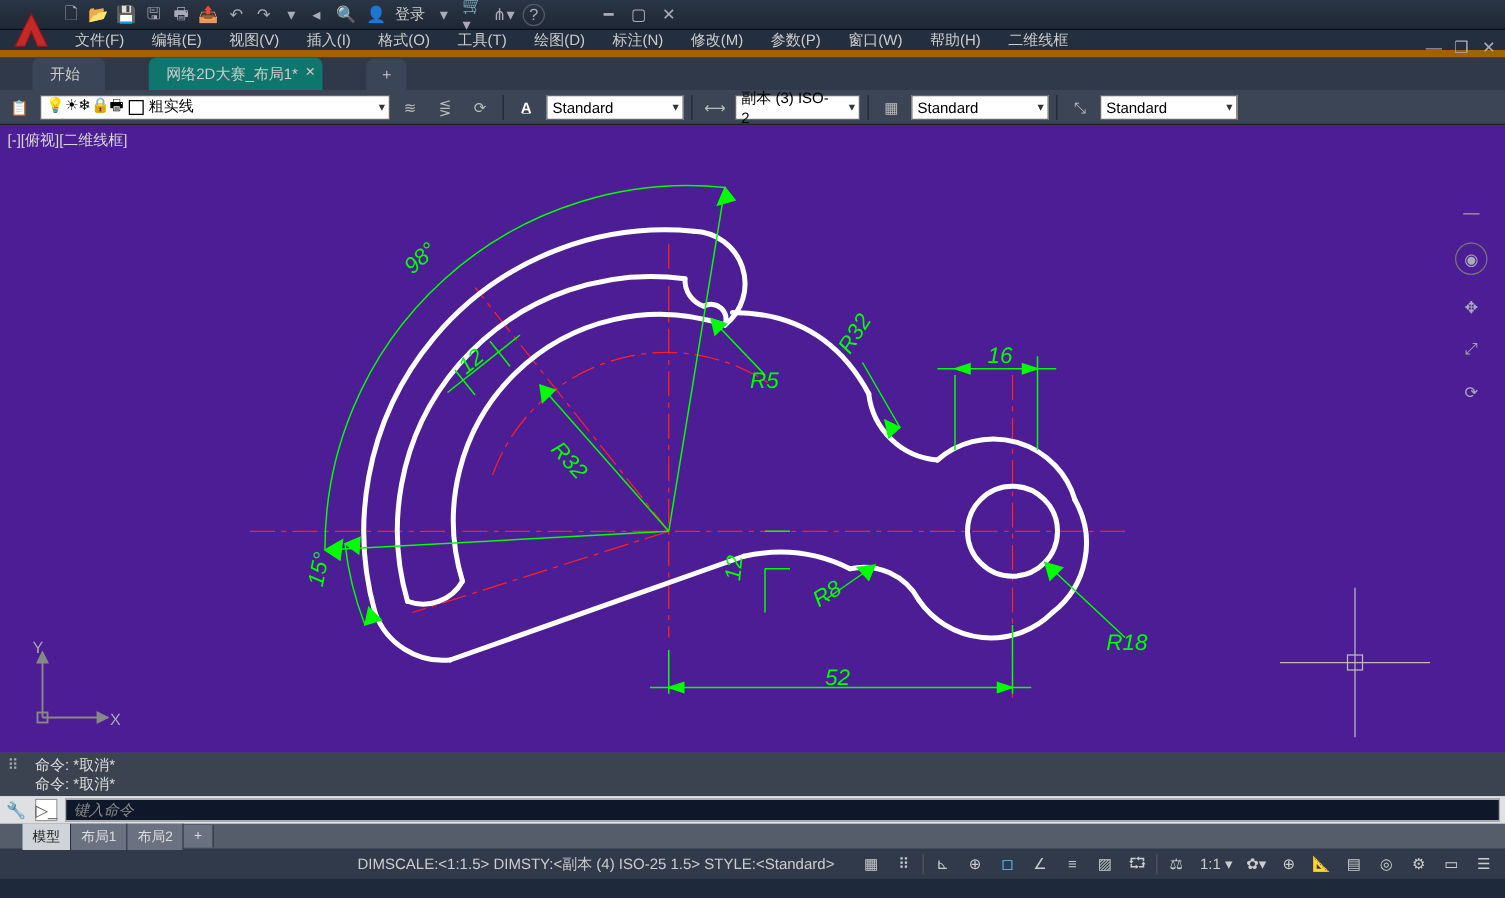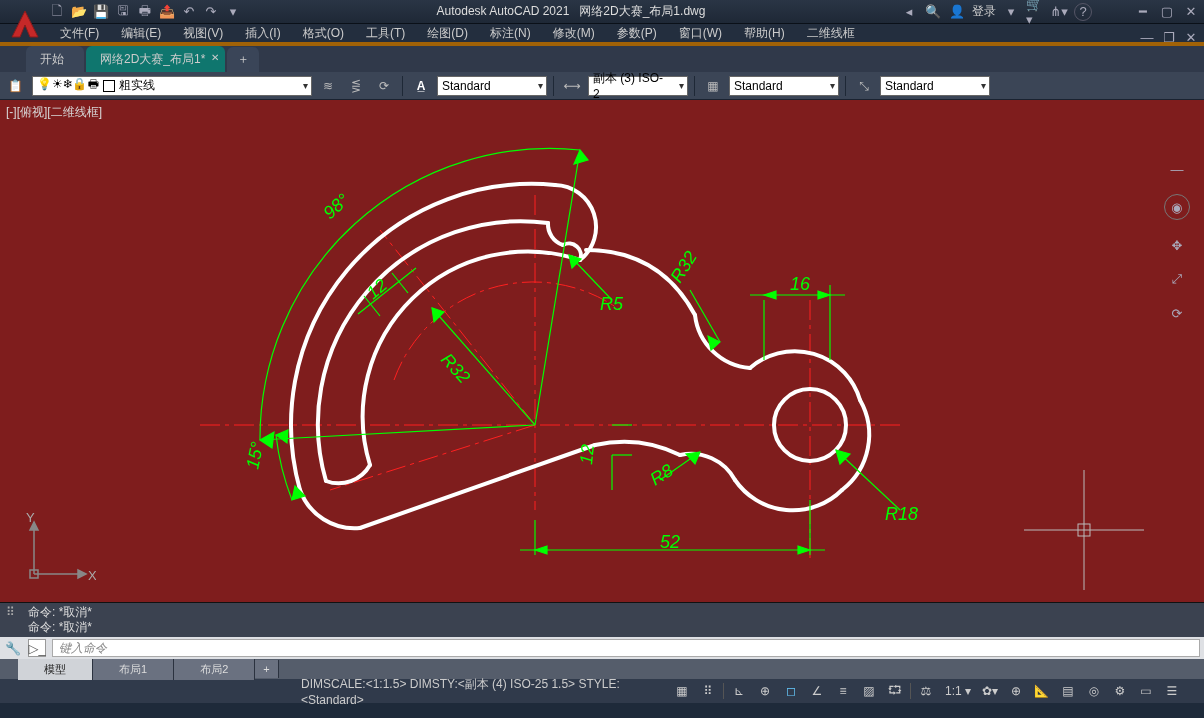--- a/index.html
+++ b/index.html
@@ -2,45 +2,45 @@
 <html><head>
 <meta charset="utf-8">
 <style>
 * { box-sizing: border-box; margin: 0; padding: 0; }
 html, body { width: 1204px; height: 718px; overflow: hidden; font-family: "Microsoft YaHei", Arial, sans-serif; font-size: 12px; background: #1e2a3a; color: #ccc; }
 .titlebar { height: 24px; background: linear-gradient(#2a3545,#1e2836); display: flex; align-items: center; padding: 0 4px; gap: 2px; border-bottom: 1px solid #0a1018;}
 .titlebar .qat { display: flex; gap: 4px; align-items: center; }
 .ticon { width: 18px; height: 18px; display:inline-flex;align-items:center;justify-content:center;color:#aab; cursor:pointer; font-size:13px;}
 .title-center { flex:1; text-align:center; color:#ddd; font-size:12px;}
 .title-right { display:flex; gap:6px; align-items:center;}
-.menubar { height: 22px; background: #232e3e; display:flex; align-items:center; padding: 0 50px 0 50px; gap: 2px; border-bottom: 4px solid #a16207;}
+.menubar { height: 22px; background: #232e3e; display:flex; align-items:center; padding: 0 50px 0 50px; gap: 2px; border-bottom: 6px solid #a16207;}
 .menubar .mitem { padding: 2px 10px; cursor:pointer;}
 .logo { position:absolute; left:5px; top:4px; width: 40px; height: 40px; display:flex;align-items:center;justify-content:center;}
-.tabbar { height: 26px; background: #30394a; display:flex; align-items:flex-end; padding-left: 26px;}
+.tabbar { height: 26px; background: #30394a; display:flex; align-items:flex-end; padding-left: 26px; gap: 33px;}
 .tab { background:#3a4558; padding: 5px 20px 4px 14px; border-radius: 6px 6px 0 0; margin-right:2px; color:#ccc; cursor:pointer; position:relative; font-size:12px;}
 .tab.active { background:#0f766e;}
 .tab .close { position:absolute; right:6px; top:6px; font-size:10px;}
 .tab.add { padding:4px 10px;}
 .toolbar { height: 28px; background: #3b4556; display:flex; align-items:center; padding: 0 4px; gap: 4px; border-bottom: 1px solid #1a2230;}
 .tbtn { width:24px; height:22px; display:inline-flex;align-items:center;justify-content:center; cursor:pointer; color:#bbb;}
 .selbox { height:20px; background:#fff; color:#000; padding: 1px 18px 1px 4px; font-size:12px; border:1px solid #666; display:inline-flex;align-items:center; position:relative;cursor:pointer;}
 .selbox::after{content:"▾"; position:absolute; right:3px; color:#333; font-size:10px;}
 .sep { width:1px; height:20px; background:#1e2836; margin:0 2px;}
-.canvas { position: relative; background: #7f1d1d; height: 502px; overflow:hidden;text-align:center;}
+.canvas { position: relative; background: #4c1d95; height: 502px; overflow:hidden;text-align:center;}
 .vp-label { position:absolute; left:6px; top:4px; color:#d8d8d8; font-size:12px;}
 .ucs { position:absolute; left:16px; bottom:10px; }
 .cursor { position:absolute; right:60px; top:370px;}
 .cmdarea { background:#e7e9ec; color:#222; border-top:1px solid #111;}
 .cmdhist { background:#3b4250; color:#ddd; padding:2px 28px; font-size:12px; line-height:15px;}
 .cmdline { display:flex; align-items:center; background:#dee0e4; height:22px; padding: 0 4px; gap:6px;}
-.cmdinput { flex:1; background:#ffffff; border:1px solid #aaa; height:18px; padding:0 6px; color:#888; font-style:italic;}
+.cmdinput { flex:1; background:#0f172a; border:1px solid #aaa; height:18px; padding:0 6px; color:#888; font-style:italic;}
 .layouttabs { height:20px; background:#555d6b; display:flex; align-items:center; padding-left:18px; gap:0;}
-.ltab { padding:3px 26px; background:#6a7180; color:#ddd; cursor:pointer; font-size:11px; border-right:1px solid #2b323f;}
+.ltab { padding:3px 8px; background:#6a7180; color:#ddd; cursor:pointer; font-size:11px; border-right:1px solid #2b323f;}
 .ltab.active { background:#d0d3d8; color:#222;}
-.status { height:24px; background:#303a4b; display:flex; align-items:center; padding:0 21px; color:#ccc; font-size:12px;}
+.status { height:24px; background:#303a4b; display:flex; align-items:center; padding:0 6px; color:#ccc; font-size:12px;}
 .status .mid { flex:1; padding-left:280px;}
 .status .right { display:flex; gap:4px; align-items:center;}
 .sbtn { width:22px; height:20px; display:inline-flex;align-items:center;justify-content:center; cursor:pointer;}
 .wctrl { position:absolute; right:4px; top:28px; display:flex; gap:4px;}
 .dim-text { font-family: Arial; font-style: italic; font-size: 18px; fill:#00ff00;}
 </style>
 </head>
 <body>
 
 <div class="logo">
@@ -54,23 +54,20 @@
   <div class="qat">
     <span class="ticon">🗋</span>
     <span class="ticon">📂</span>
     <span class="ticon">💾</span>
     <span class="ticon">🖫</span>
     <span class="ticon">🖶</span>
     <span class="ticon">📤</span>
     <span class="ticon">↶</span>
     <span class="ticon">↷</span>
     <span class="ticon">▾</span>
-  </div>
-  <div class="title-center">
-    <span>Autodesk AutoCAD 2021</span>&nbsp;&nbsp;&nbsp;<span>网络2D大赛_布局1.dwg</span>
   </div>
   <div class="title-right">
     <span class="ticon">◂</span>
     <span class="ticon">🔍</span>
     <span class="ticon">👤</span>
     <span>登录</span>
     <span class="ticon">▾</span>
     <span class="ticon">🛒▾</span>
     <span class="ticon">⋔▾</span>
     <span class="ticon" style="border:1px solid #556;border-radius:9px;width:18px;height:18px;">?</span>

